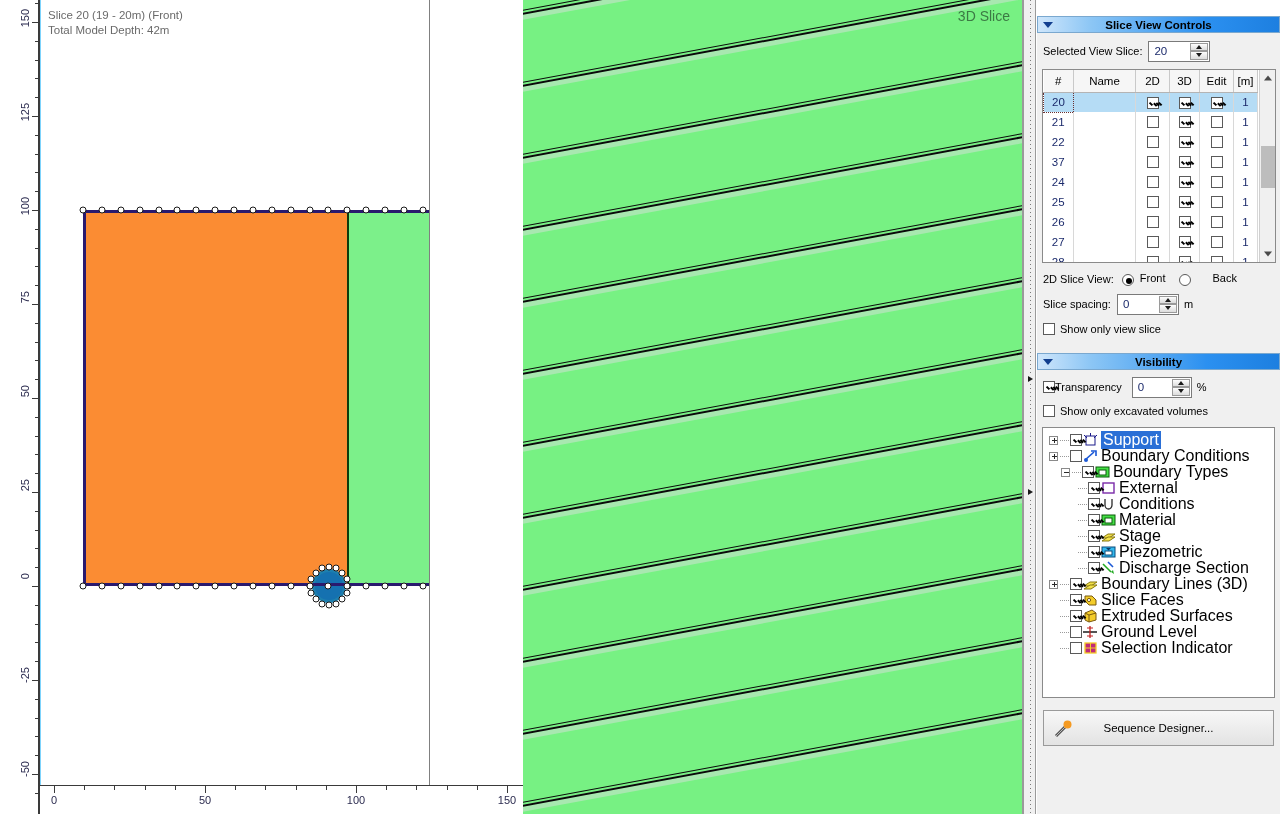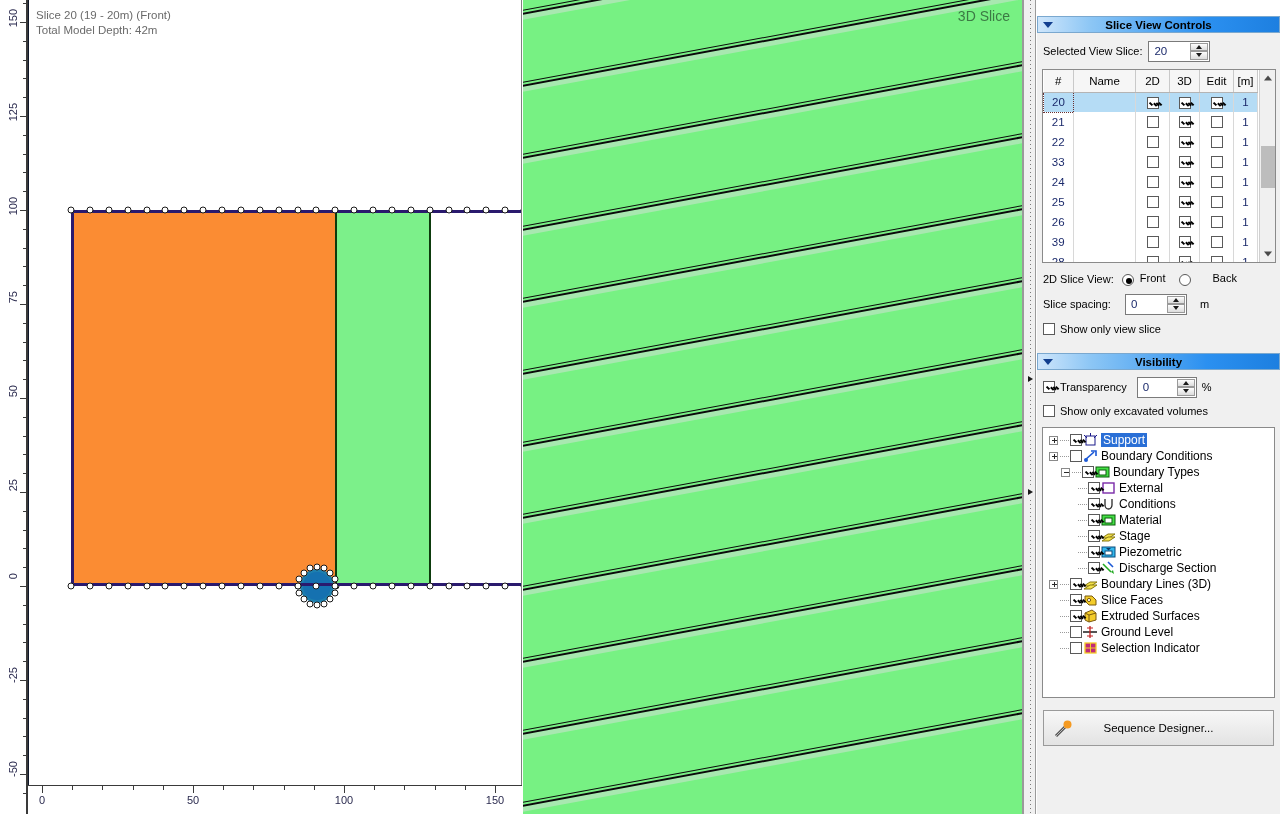--- a/index.html
+++ b/index.html
@@ -8,22 +8,22 @@
     width: 1280px; height: 814px;
     overflow: hidden;
     font-family: "Liberation Sans", sans-serif;
     font-size: 11px;
     background: #ffffff;
   }
   #app { position: relative; width: 1280px; height: 814px; }
 
   
   #view2d {
-    position: absolute; left: 0; top: 0; width: 522px; height: 814px;
-    background: #0f172a; border-right: 1px solid #808080;
+    position: absolute; left: 12px; top: 0; width: 418px; height: 814px;
+    background: #7dd3fc; border-right: 1px solid #808080;
   }
   .ruler-v {
     position: absolute; left: 0; top: 0; width: 28px; height: 814px;
     background: #ffffff; border-right: 1px solid #3a3a3a;
   }
   .ruler-v .axisline {
     position: absolute; right: 0; top: 0; width: 1px; height: 814px; background: #3a3a3a;
   }
   .ruler-h {
     position: absolute; left: 28px; bottom: 0; width: 494px; height: 29px;
@@ -213,21 +213,21 @@
   .pm {
     display: inline-block; width: 9px; height: 9px; border: 1px solid #8a8a8a;
     background: #fff; position: relative; margin-right: 2px; flex: none;
   }
   .pm::before { content:""; position:absolute; left:1.5px; top:3.5px; width:5px; height:1px; background:#2a2a2a; }
   .pm.plus::after { content:""; position:absolute; left:3.5px; top:1.5px; width:1px; height:5px; background:#2a2a2a; }
   .dotline { display:inline-block; width: 10px; height: 9px; flex: none;
      background-image: repeating-linear-gradient(to right,#9a9a9a 0 1px, transparent 1px 2px);
      background-repeat: no-repeat; background-position: 0 4px; background-size: 100% 1px; }
   .tico { width: 15px; height: 14px; margin: 0 3px 0 1px; flex: none; }
-  .tlabel { font-size: 12px; color: #000; }
+  .tlabel { font-size: 16px; color: #000; }
   .tlabel.sel { background: #2a6fd6; color: #fff; padding: 0 2px; }
 
   .btn-seq {
     margin: 12px 6px 0 6px; height: 36px; display: flex; align-items: center;
     background: linear-gradient(to bottom,#f7f7f7,#e3e3e3);
     border: 1px solid #9a9a9a; position: relative;
   }
   .btn-seq .txt { width: 100%; text-align: center; font-size: 11.5px; }
   .btn-seq .wandico { position: absolute; left: 10px; top: 9px; width: 18px; height: 18px; }
 </style>
@@ -572,21 +572,21 @@
             </tr>
             <tr class="">
               <td class="c-num">22</td>
               <td></td>
               <td><span class="cb"></span></td>
               <td><span class="cb on"></span></td>
               <td><span class="cb"></span></td>
               <td>1</td>
             </tr>
             <tr class="">
-              <td class="c-num">33</td>
+              <td class="c-num">37</td>
               <td></td>
               <td><span class="cb"></span></td>
               <td><span class="cb on"></span></td>
               <td><span class="cb"></span></td>
               <td>1</td>
             </tr>
             <tr class="">
               <td class="c-num">24</td>
               <td></td>
               <td><span class="cb"></span></td>
@@ -604,21 +604,21 @@
             </tr>
             <tr class="">
               <td class="c-num">26</td>
               <td></td>
               <td><span class="cb"></span></td>
               <td><span class="cb on"></span></td>
               <td><span class="cb"></span></td>
               <td>1</td>
             </tr>
             <tr class="">
-              <td class="c-num">39</td>
+              <td class="c-num">27</td>
               <td></td>
               <td><span class="cb"></span></td>
               <td><span class="cb on"></span></td>
               <td><span class="cb"></span></td>
               <td>1</td>
             </tr>
             <tr class="">
               <td class="c-num">28</td>
               <td></td>
               <td><span class="cb"></span></td>
@@ -636,21 +636,21 @@
     </div>
 
     <div class="row" style="height:22px;margin-top:5px;">
       <span class="lbl">2D Slice View:</span>
       <span style="margin-left:8px;"><span class="radio on"></span>
         <span class="lbl" style="margin-left:3px;">Front</span></span>
       <span style="margin-left:14px;"><span class="radio"></span>
         <span class="lbl" style="margin-left:18px;">Back</span></span>
     </div>
 
-    <div class="row" style="height:28px;gap:8px;">
+    <div class="row" style="height:28px;">
       <span class="lbl">Slice spacing:</span>
       <span class="spin" style="width:62px;">
         <input type="text" value="0" style="">
         <span class="btns">
             <div class="up"></div>
             <div class="dn"></div>
           </span>
       </span>
       <span class="lbl" style="margin-left:5px;">m</span>
     </div>
@@ -660,21 +660,21 @@
       <span class="lbl" style="margin-left:5px;">Show only view slice</span>
     </div>
 
     <div class="sec-header" style="margin-top:13px;">
       <span class="collapser"></span>
       <span>Visibility</span>
     </div>
 
     <div class="row" style="height:28px;margin-top:3px;">
       <span class="cb on"></span>
-      <span class="lbl" style="margin-left:5px;">Transparency</span>
+      <span class="lbl" style="">Transparency</span>
       <span class="spin" style="width:60px;margin-left:10px;">
         <input type="text" value="0" style="">
         <span class="btns">
             <div class="up"></div>
             <div class="dn"></div>
           </span>
       </span>
       <span class="lbl" style="margin-left:5px;">%</span>
     </div>
 

